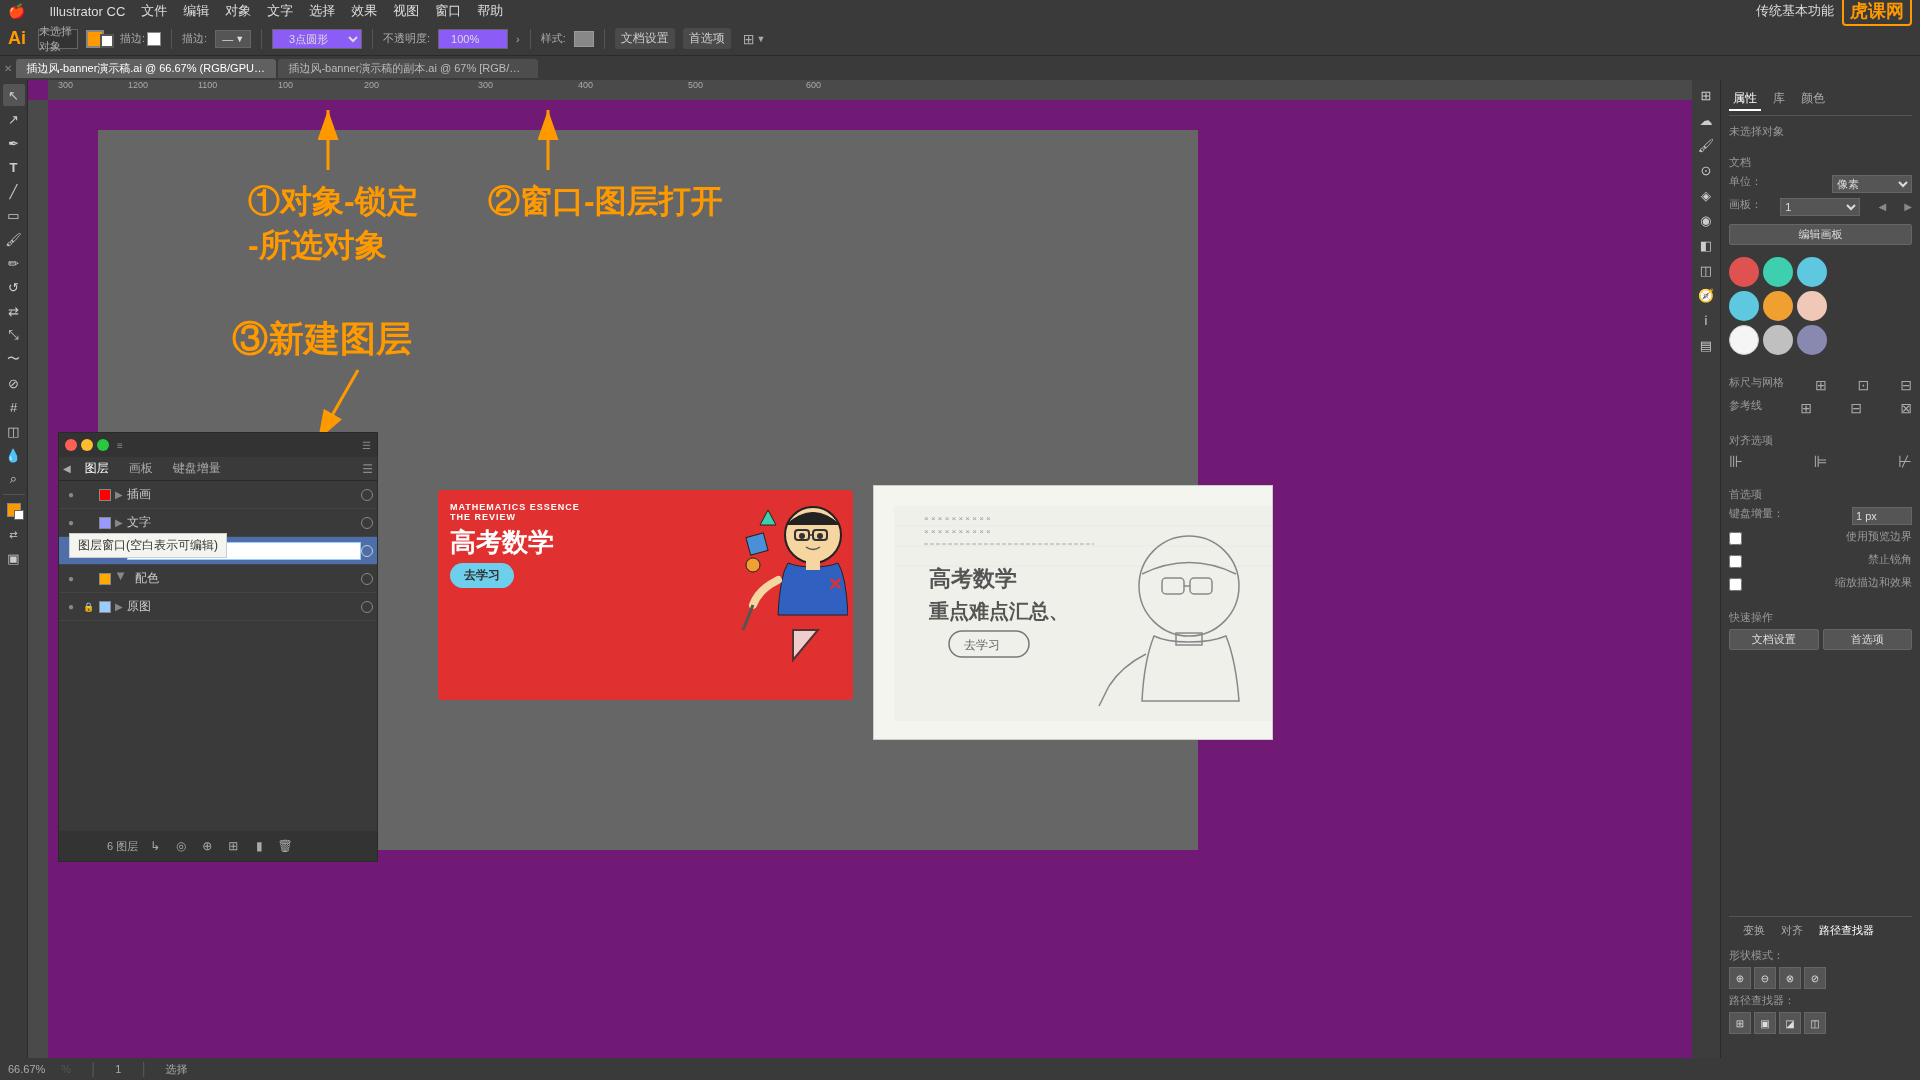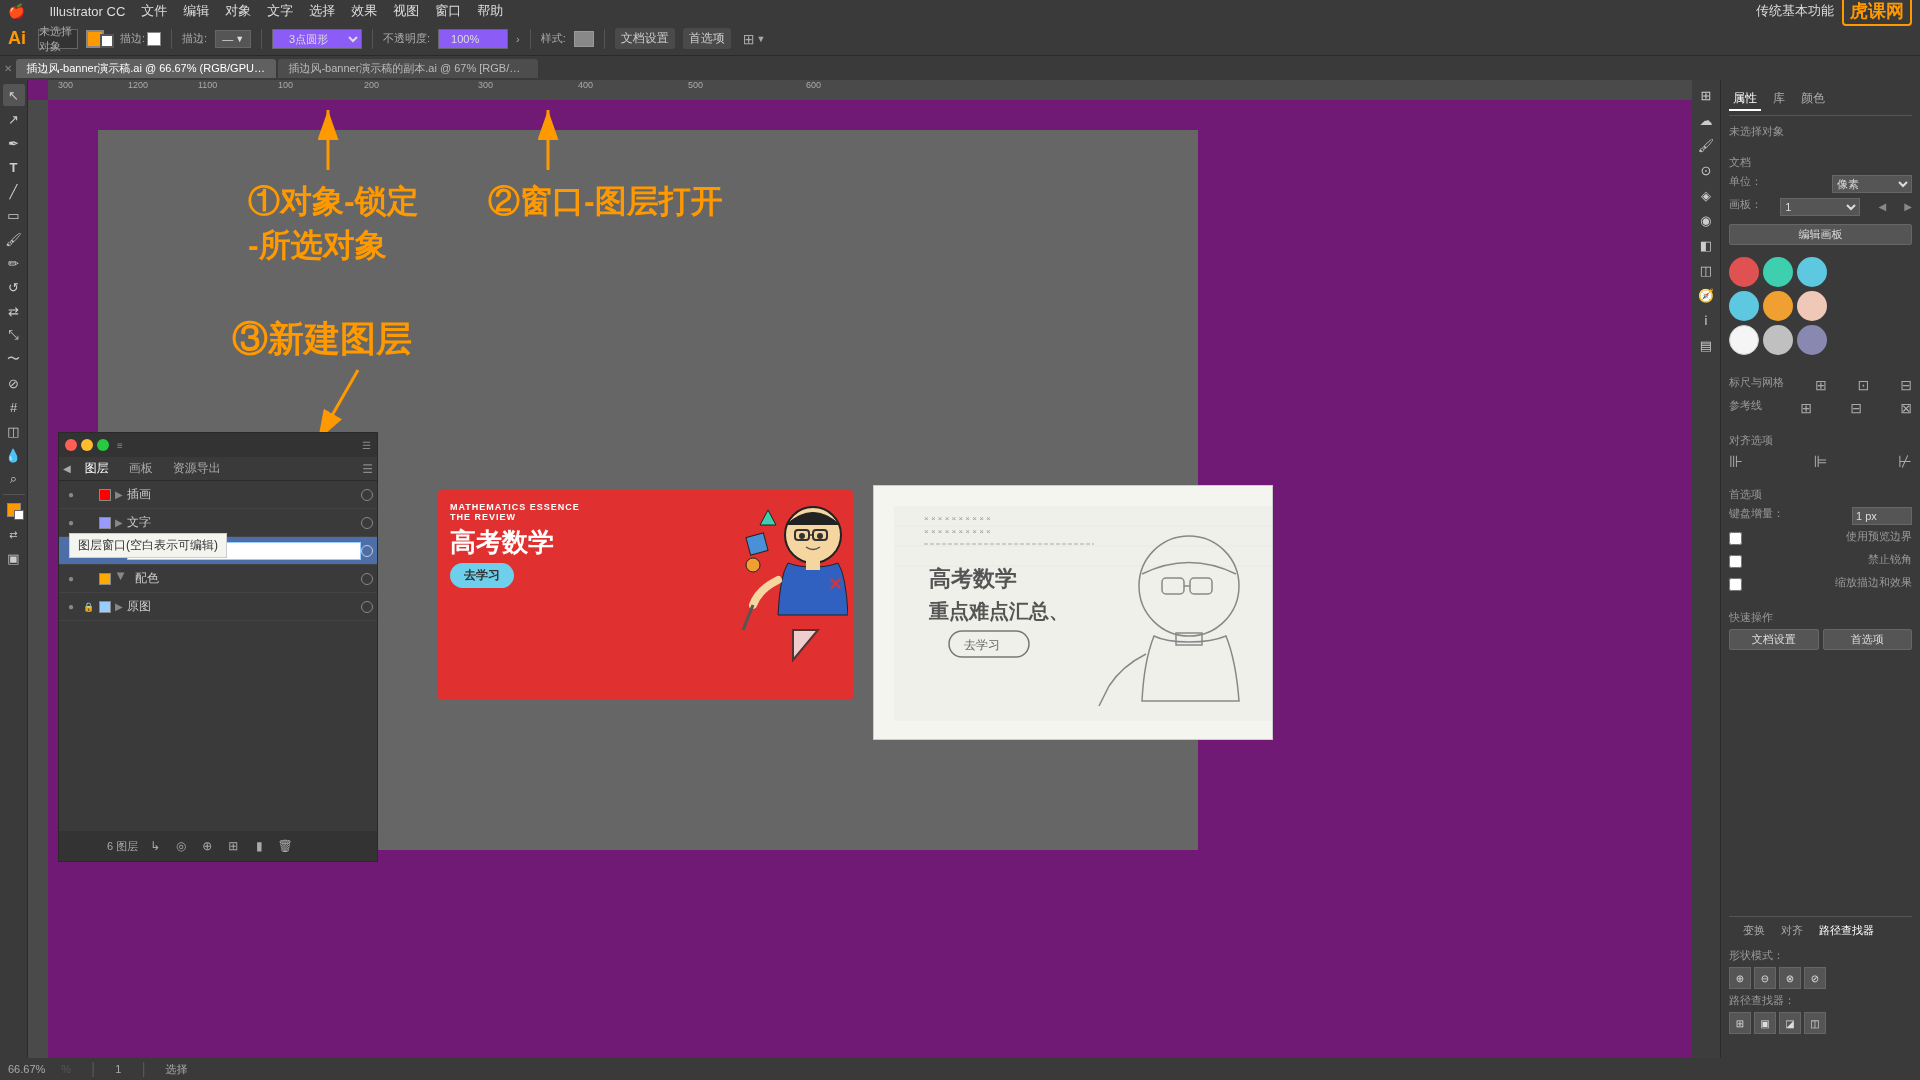--- a/index.html
+++ b/index.html
@@ -600,21 +600,21 @@
         <button class="layers-close"></button>
         <button class="layers-min"></button>
         <button class="layers-max"></button>
         <span style="font-size:10px;color:#888;margin-left:4px;">≡</span>
         <span style="font-size:10px;color:#888;margin-left:auto;">☰</span>
       </div>
       <div class="layers-tabs">
         <span style="font-size:10px;color:#aaa;cursor:pointer;">◀</span>
         <span class="layers-tab active">图层</span>
         <span class="layers-tab">画板</span>
-        <span class="layers-tab">资源导出</span>
+        <span class="layers-tab">键盘增量</span>
         <span style="margin-left:auto;font-size:12px;color:#888;cursor:pointer;">☰</span>
       </div>
       <div class="layers-content">
 
         <div class="layer-row">
           <div class="layer-eye">●</div>
           <div class="layer-lock"></div>
           <div class="layer-color" style="background:#f00;"></div>
           <div class="layer-expand">▶</div>
           <span class="layer-name">插画</span>

